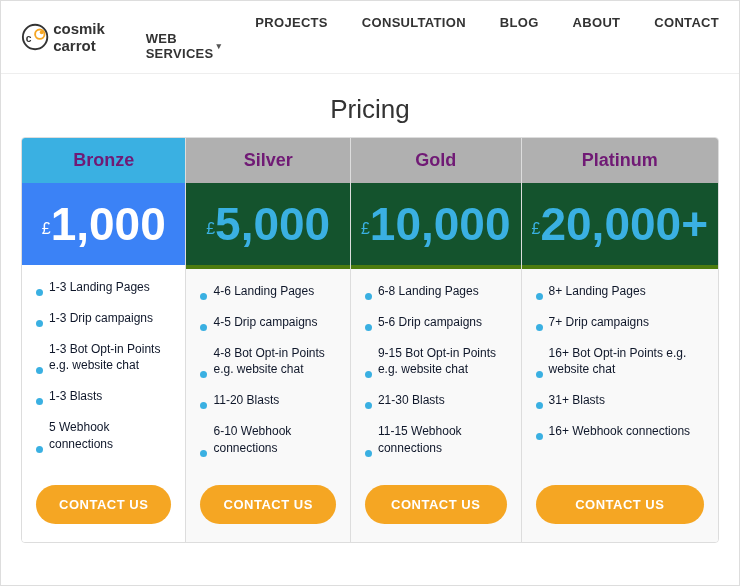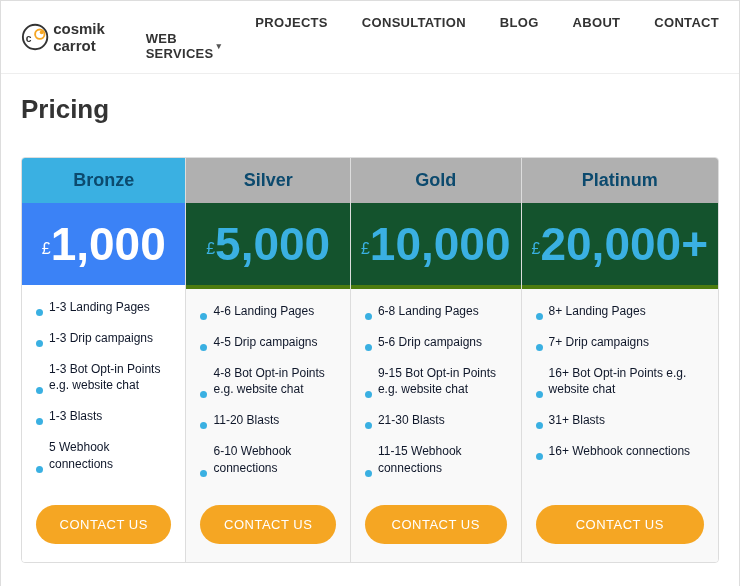--- a/index.html
+++ b/index.html
@@ -59,24 +59,25 @@
     .chevron {
       font-size: 9px;
       color: #555;
     }
 
     
     .main-content {
       padding: 20px 20px 30px;
     }
     .page-title {
+      text-align: center;
       font-size: 26px;
-      font-weight: 700;
+      font-weight: 400;
       color: #333;
-      margin-bottom: 32px;
+      margin-bottom: 12px;
     }
 
     
     .pricing-table {
       display: flex;
       gap: 0;
       border: 1px solid #ddd;
       border-radius: 4px;
       overflow: hidden;
     }
@@ -99,21 +100,21 @@
     .plan-col.gold,
     .plan-col.platinum {
       background: #f9f9f9;
     }
 
     .plan-header {
       text-align: center;
       padding: 12px 10px;
       font-size: 18px;
       font-weight: 600;
-      color: #0c4a6e;
+      color: #701a75;
     }
     .plan-header.bronze-header { background: #3ab0e2; }
     .plan-header.silver-header { background: #b0b0b0; }
     .plan-header.gold-header   { background: #b0b0b0; }
     .plan-header.platinum-header { background: #b0b0b0; }
 
     .plan-price {
       text-align: center;
       padding: 18px 10px 18px;
       border-bottom: 4px solid #4d7c0f;
@@ -161,21 +162,21 @@
       display: flex;
       justify-content: center;
     }
     .contact-btn {
       background: #f5a623;
       color: #fff;
       border: none;
       border-radius: 25px;
       padding: 12px 18px;
       font-size: 13px;
-      font-weight: 400;
+      font-weight: 700;
       letter-spacing: 0.5px;
       cursor: pointer;
       width: 100%;
       text-transform: uppercase;
     }
 
     
     .plan-col.bronze .plan-price {
       background: #3b82f6;
       border-bottom: none;

